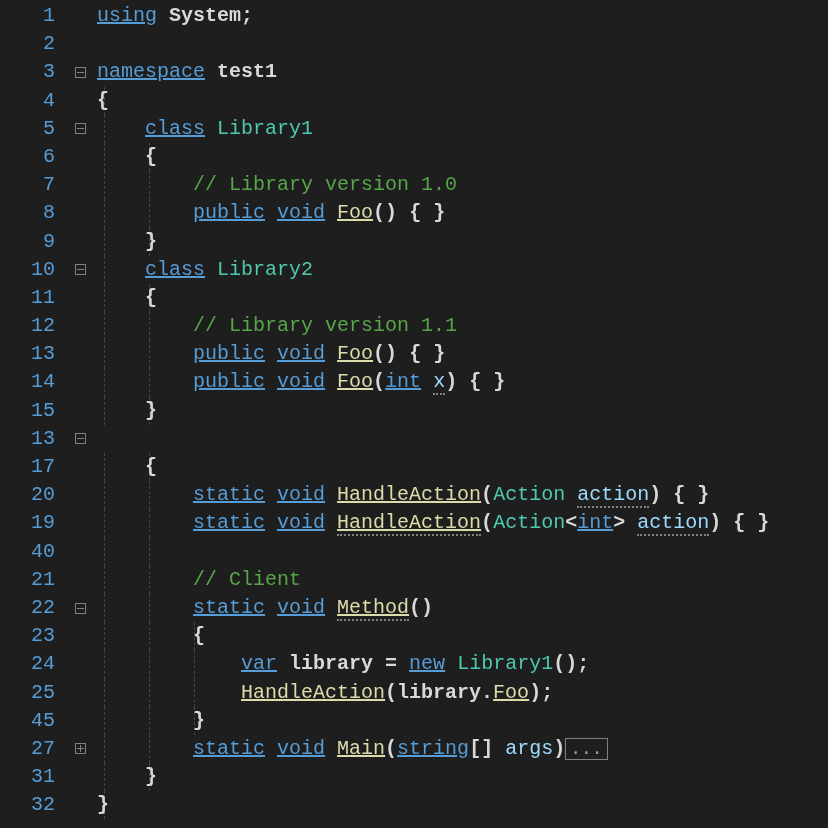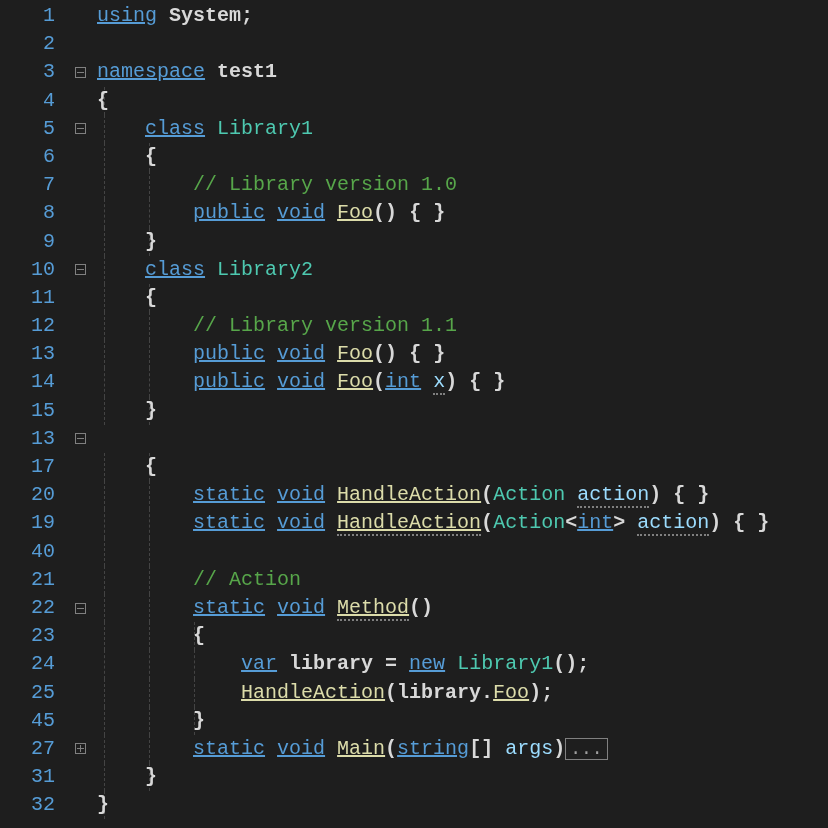--- a/index.html
+++ b/index.html
@@ -232,21 +232,21 @@
 
   <div class="line">
     <div class="ln">40</div>
     <div class="fold"></div>
     <div class="code"><div class="guide g1"></div><div class="guide g2"></div><div class="code-inner"></div></div>
   </div>
 
   <div class="line">
     <div class="ln">21</div>
     <div class="fold"></div>
-    <div class="code"><div class="guide g1"></div><div class="guide g2"></div><div class="code-inner"><span>        </span><span class="cm">// Action</span></div></div>
+    <div class="code"><div class="guide g1"></div><div class="guide g2"></div><div class="code-inner"><span>        </span><span class="cm">// Client</span></div></div>
   </div>
 
   <div class="line">
     <div class="ln">22</div>
     <div class="fold">
       <svg width="11" height="11">
           <rect x="0.5" y="0.5" width="10" height="10" fill="none" stroke="#808080"></rect>
           <line x1="2" y1="5.5" x2="9" y2="5.5" stroke="#808080"></line>
         </svg>
     </div>

